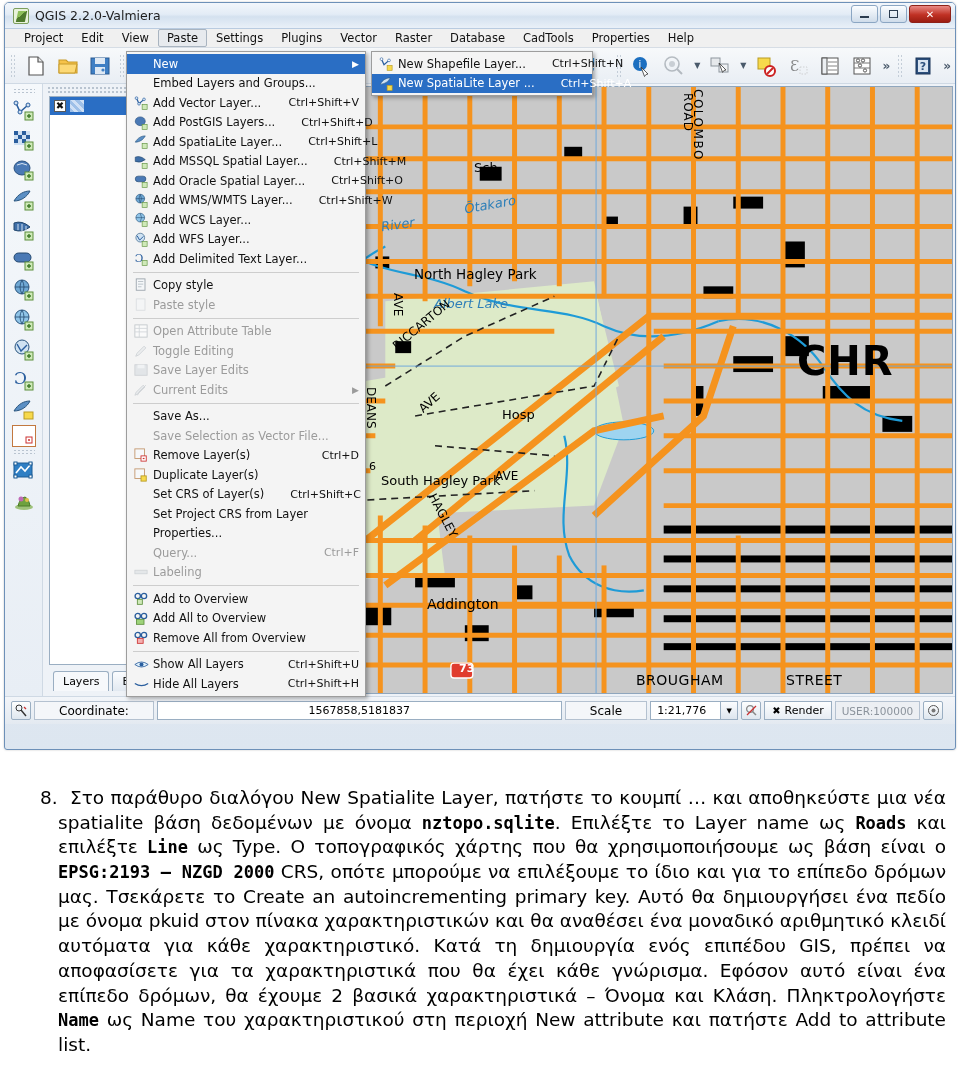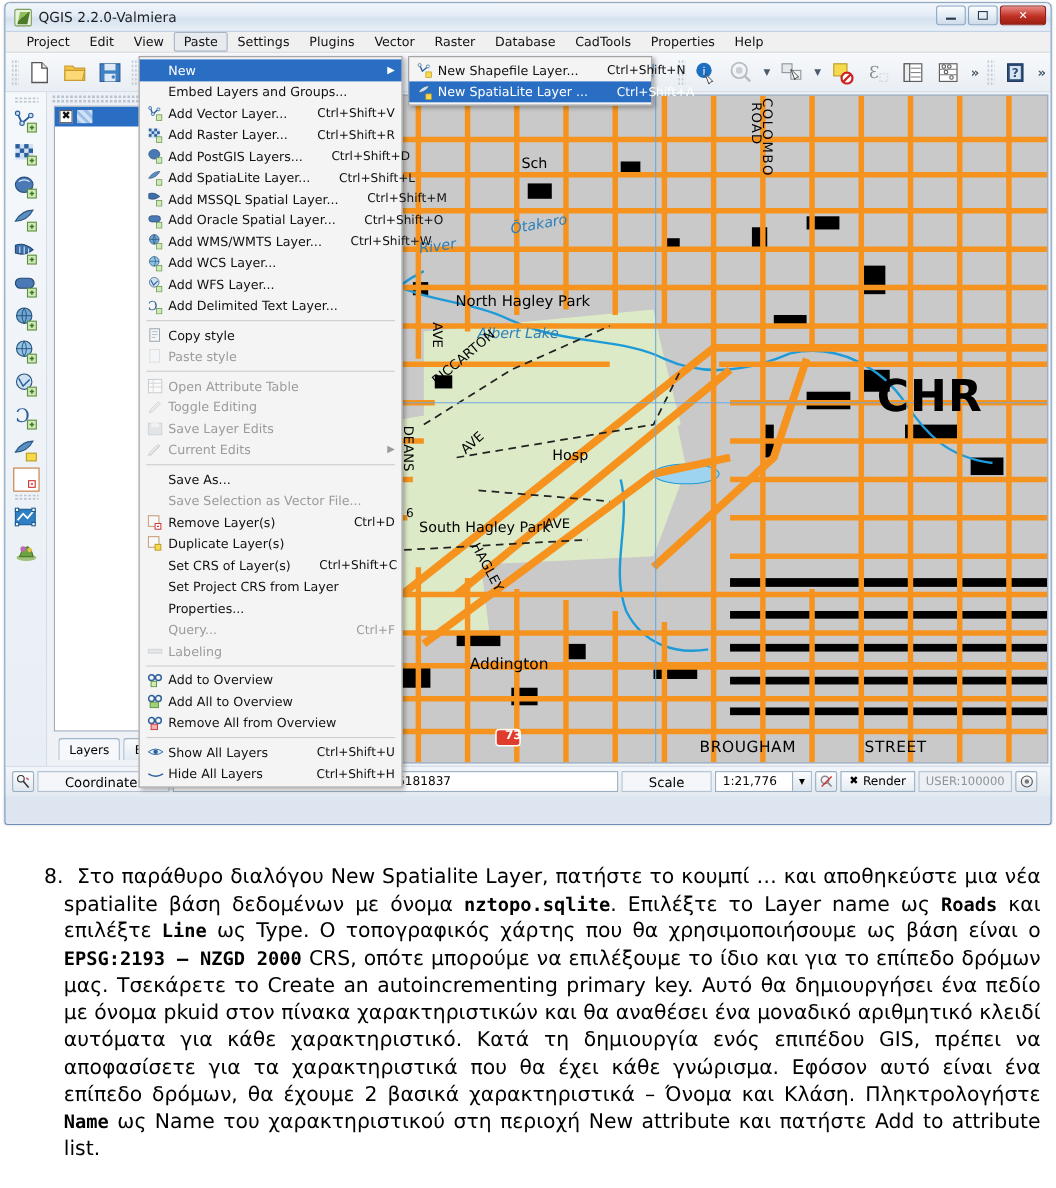--- a/index.html
+++ b/index.html
@@ -610,21 +610,21 @@
 
           <g>
             <rect x="186" y="578" width="22" height="15" rx="3" fill="#E03C2E" stroke="#fff" stroke-width="1.4"></rect>
           </g>
 
           <path d="M0 280 H690" stroke="#6FA8DC" stroke-width="1"></path>
           <path d="M332 0 V608" stroke="#6FA8DC" stroke-width="1"></path>
         </svg>
 
         
-        <div class="map-label" style="left:208px;top:55px;font-size:13px;">Sch</div>
+        <div class="map-label" style="left:208px;top:73px;font-size:13px;">Sch</div>
         <div class="map-label" style="left:415px;top:6px;font-size:12px;writing-mode:vertical-rl;letter-spacing:1px;">ROAD</div>
         <div class="map-label" style="left:425px;top:2px;font-size:12px;writing-mode:vertical-rl;letter-spacing:1.5px;">COLOMBO</div>
         <div class="map-label" style="left:52px;top:108px;font-size:13px;font-style:italic;color:#2e7fb8;transform:rotate(-20deg);">Avon</div>
         <div class="map-label" style="left:115px;top:130px;font-size:13px;font-style:italic;color:#2e7fb8;transform:rotate(-8deg);">River</div>
         <div class="map-label" style="left:198px;top:110px;font-size:13px;font-style:italic;color:#2e7fb8;transform:rotate(-10deg);">Ōtakaro</div>
         <div class="map-label" style="left:148px;top:179px;font-size:13.5px;">North Hagley Park</div>
         <div class="map-label" style="left:168px;top:209px;font-size:13px;font-style:italic;color:#2e7fb8;">Albert Lake</div>
         <div class="map-label" style="left:125px;top:206px;font-size:12px;writing-mode:vertical-rl;">AVE</div>
         <div class="map-label" style="left:124px;top:255px;font-size:12px;transform:rotate(-40deg);transform-origin:left top;">RICCARTON</div>
         <div class="map-label" style="left:150px;top:318px;font-size:12px;transform:rotate(-42deg);transform-origin:left top;">AVE</div>
@@ -697,36 +697,20 @@
               <circle cx="16" cy="7" r="2.2" fill="#cfe0f2" stroke="#2a5e9e"></circle>
               <rect x="13" y="15" width="8" height="8" fill="#cfe9b8" stroke="#5c8f3c"></rect>
             </svg>
         </span>
         <span class="mlabel">Add Vector Layer...</span>
         <span class="mshort">Ctrl+Shift+V</span>
       </div>
       <div class="mrow">
         <span class="mico">
           <svg width="15" height="15" viewBox="0 0 24 24">
-              <rect x="2" y="3" width="16" height="14" fill="#cfe0f2"></rect>
-              <rect x="2" y="3" width="4" height="4" fill="#2a5e9e"></rect>
-              <rect x="10" y="3" width="4" height="4" fill="#2a5e9e"></rect>
-              <rect x="6" y="7" width="4" height="4" fill="#2a5e9e"></rect>
-              <rect x="14" y="7" width="4" height="4" fill="#2a5e9e"></rect>
-              <rect x="2" y="11" width="4" height="4" fill="#2a5e9e"></rect>
-              <rect x="10" y="11" width="4" height="4" fill="#2a5e9e"></rect>
-              <rect x="13" y="15" width="8" height="8" fill="#cfe9b8" stroke="#5c8f3c"></rect>
-            </svg>
-        </span>
-        <span class="mlabel">Add Raster Layer...</span>
-        <span class="mshort">Ctrl+Shift+R</span>
-      </div>
-      <div class="mrow">
-        <span class="mico">
-          <svg width="15" height="15" viewBox="0 0 24 24">
               <ellipse cx="10" cy="10" rx="8" ry="7" fill="#4a79b5" stroke="#2a5280"></ellipse>
               <rect x="13" y="15" width="8" height="8" fill="#cfe9b8" stroke="#5c8f3c"></rect>
             </svg>
         </span>
         <span class="mlabel">Add PostGIS Layers...</span>
         <span class="mshort">Ctrl+Shift+D</span>
       </div>
       <div class="mrow">
         <span class="mico">
           <svg width="15" height="15" viewBox="0 0 24 24">

